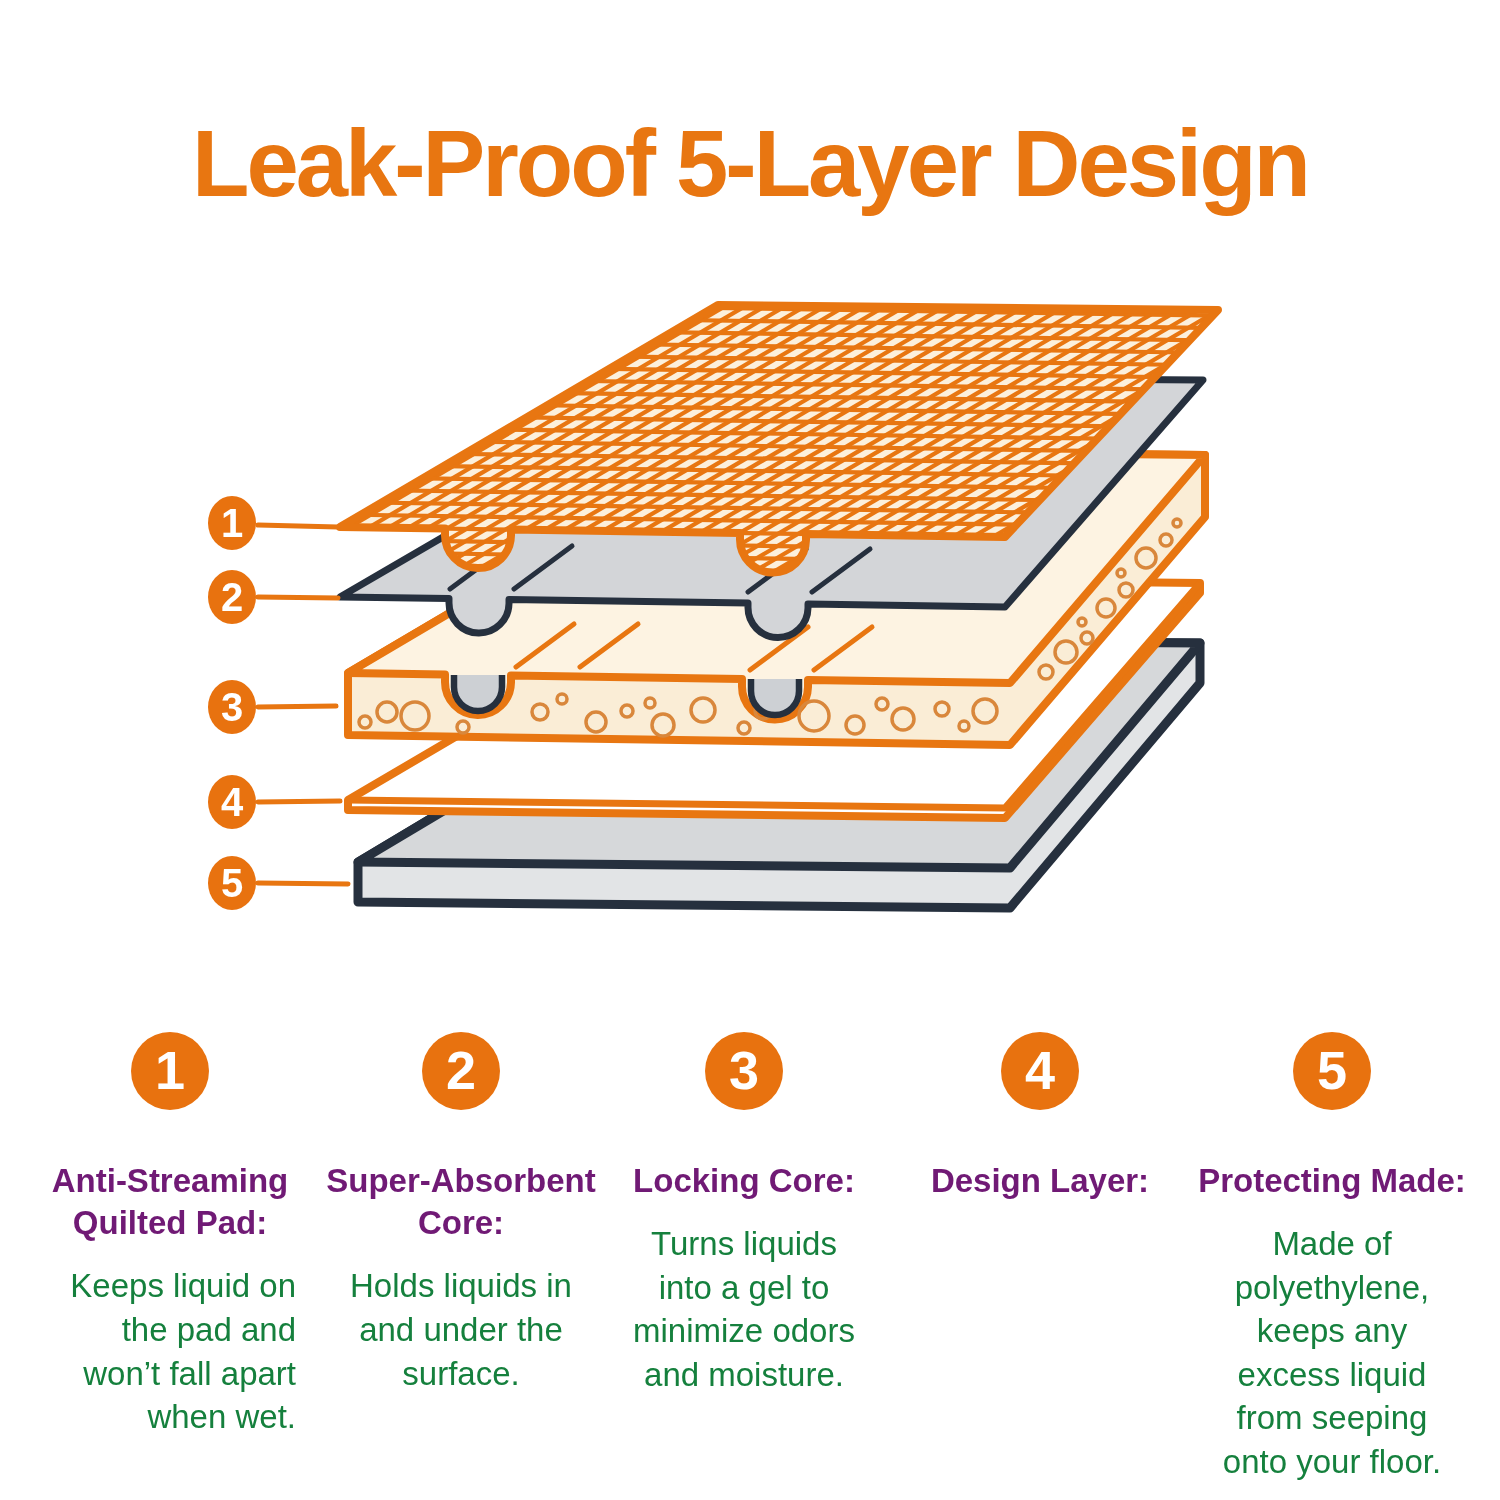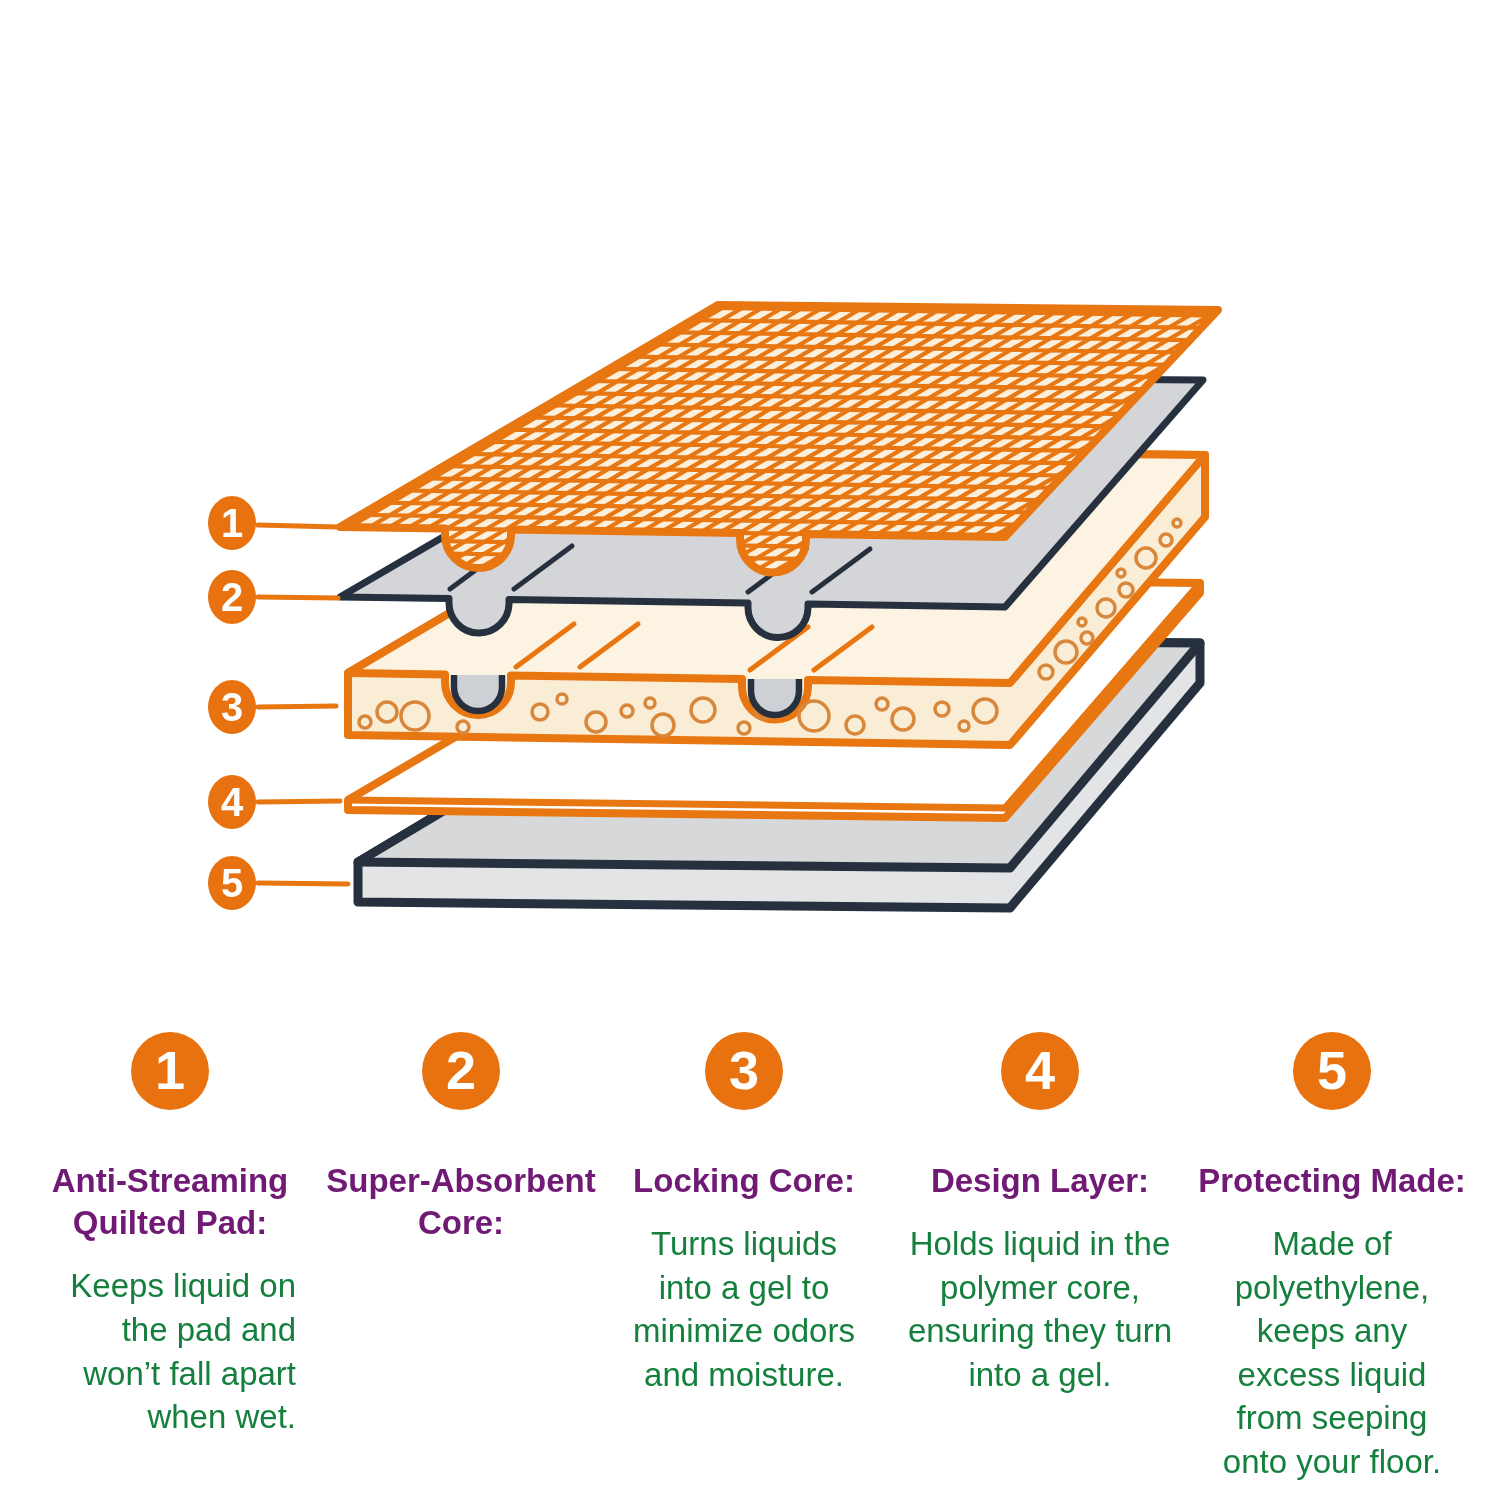--- a/index.html
+++ b/index.html
@@ -19,20 +19,21 @@
   .c2{left:322px;width:278px;} .c2 p{max-width:262px;}
   .c3{left:605px;width:278px;} .c3 p{max-width:246px;}
   .c4{left:898px;width:284px;} .c4 p{max-width:284px;}
   .c5{left:1182px;width:300px;}.c5 p{max-width:255px;}
 </style>
 </head>
 <body>
 
 <div class="page">
 
+  <div class="title">Leak-Proof 5-Layer Design</div>
 
   <svg class="diagram-svg" width="1500" height="1500" viewBox="0 0 1500 1500" aria-hidden="true">
     <defs>
       <clipPath id="meshClip">
         <path d="M340,527 L718,305 L1218,310 L1005,537
                  L806,534 L806,540 A33,33 0 0 1 740,539 L740,533
                  L511,529.6 L511,535.6 A33,33 0 0 1 445,534.6 L445,528.6 Z"></path>
       </clipPath>
     </defs>
 
@@ -227,30 +228,30 @@
   </svg>
 
   <div class="col c1">
     <div class="badge">1</div>
     <h3>Anti-Streaming Quilted Pad:</h3>
     <p>Keeps liquid on the pad and won’t fall apart when wet.</p>
   </div>
   <div class="col c2">
     <div class="badge">2</div>
     <h3>Super-Absorbent Core:</h3>
+    <p>Holds liquids in and under the surface.</p>
   </div>
   <div class="col c3">
     <div class="badge">3</div>
     <h3>Locking Core:</h3>
     <p>Turns liquids into a gel to minimize odors and moisture.</p>
   </div>
   <div class="col c4">
     <div class="badge">4</div>
     <h3>Design Layer:</h3>
-    <p>Holds liquid in the polymer core, ensuring they turn into a gel.</p>
   </div>
   <div class="col c5">
     <div class="badge">5</div>
     <h3>Protecting Made:</h3>
     <p>Made of polyethylene, keeps any excess liquid from seeping onto your floor.</p>
   </div>
 
 </div>
 
 </body></html>

